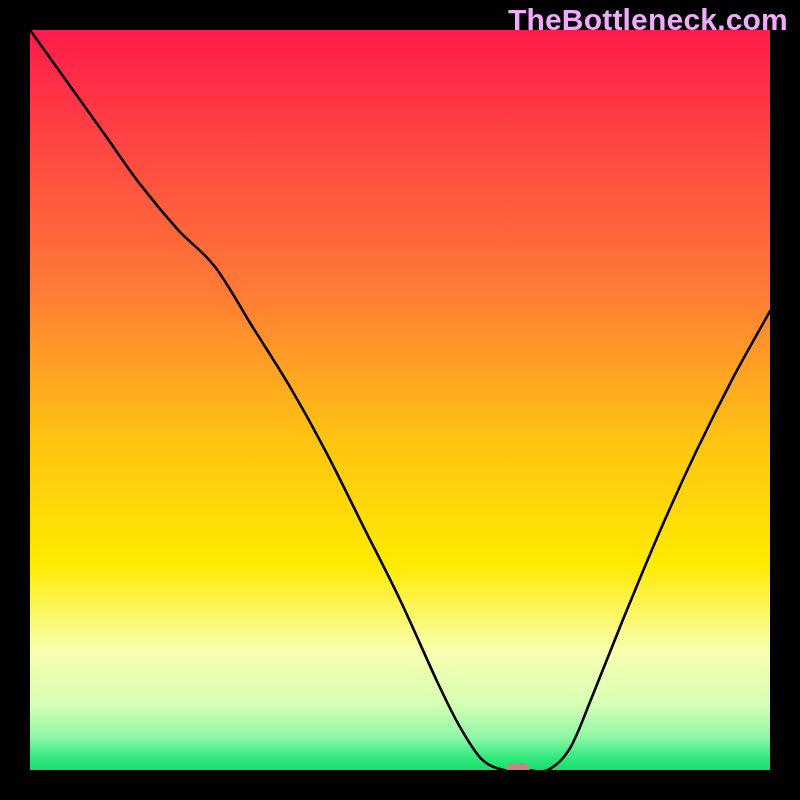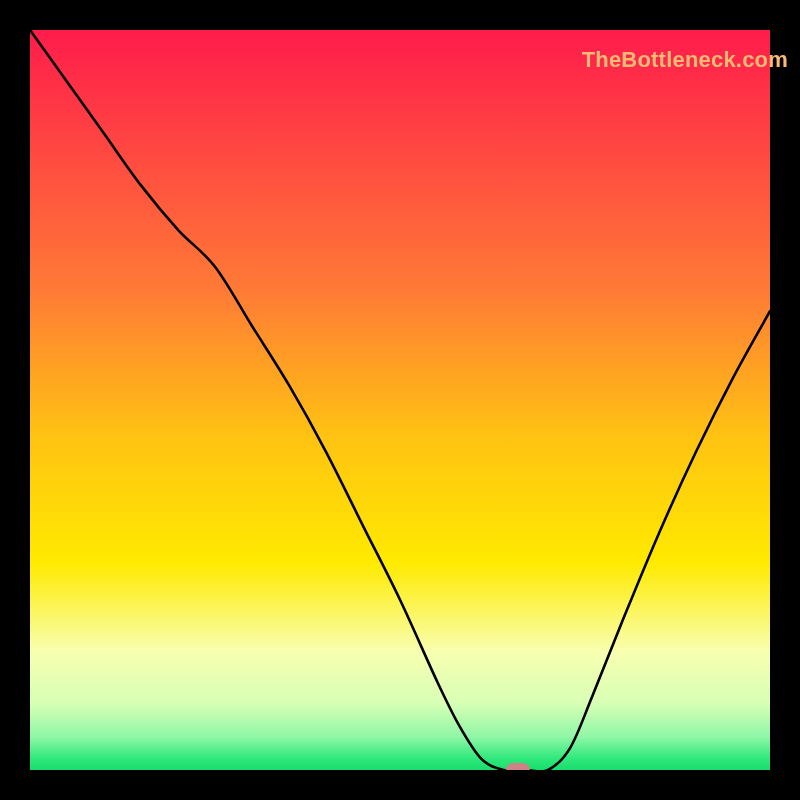--- a/index.html
+++ b/index.html
@@ -13,26 +13,25 @@
   .chart-frame {
     position: relative;
     width: 800px;
     height: 800px;
     background: #000;
   }
   .watermark {
     position: absolute;
     top: 3px;
     right: 12px;
-    color: #fdba74;
-    font-size: 22px;
+    color: #f0abfc;
+    font-size: 30px;
     font-weight: 600;
     letter-spacing: 0.2px;
     z-index: 20;
-    margin-top: 44px;
   }
   .plot-area {
     position: absolute;
     left: 30px;
     top: 30px;
     width: 740px;
     height: 740px;
     overflow: hidden;
   }
   svg.bg {

